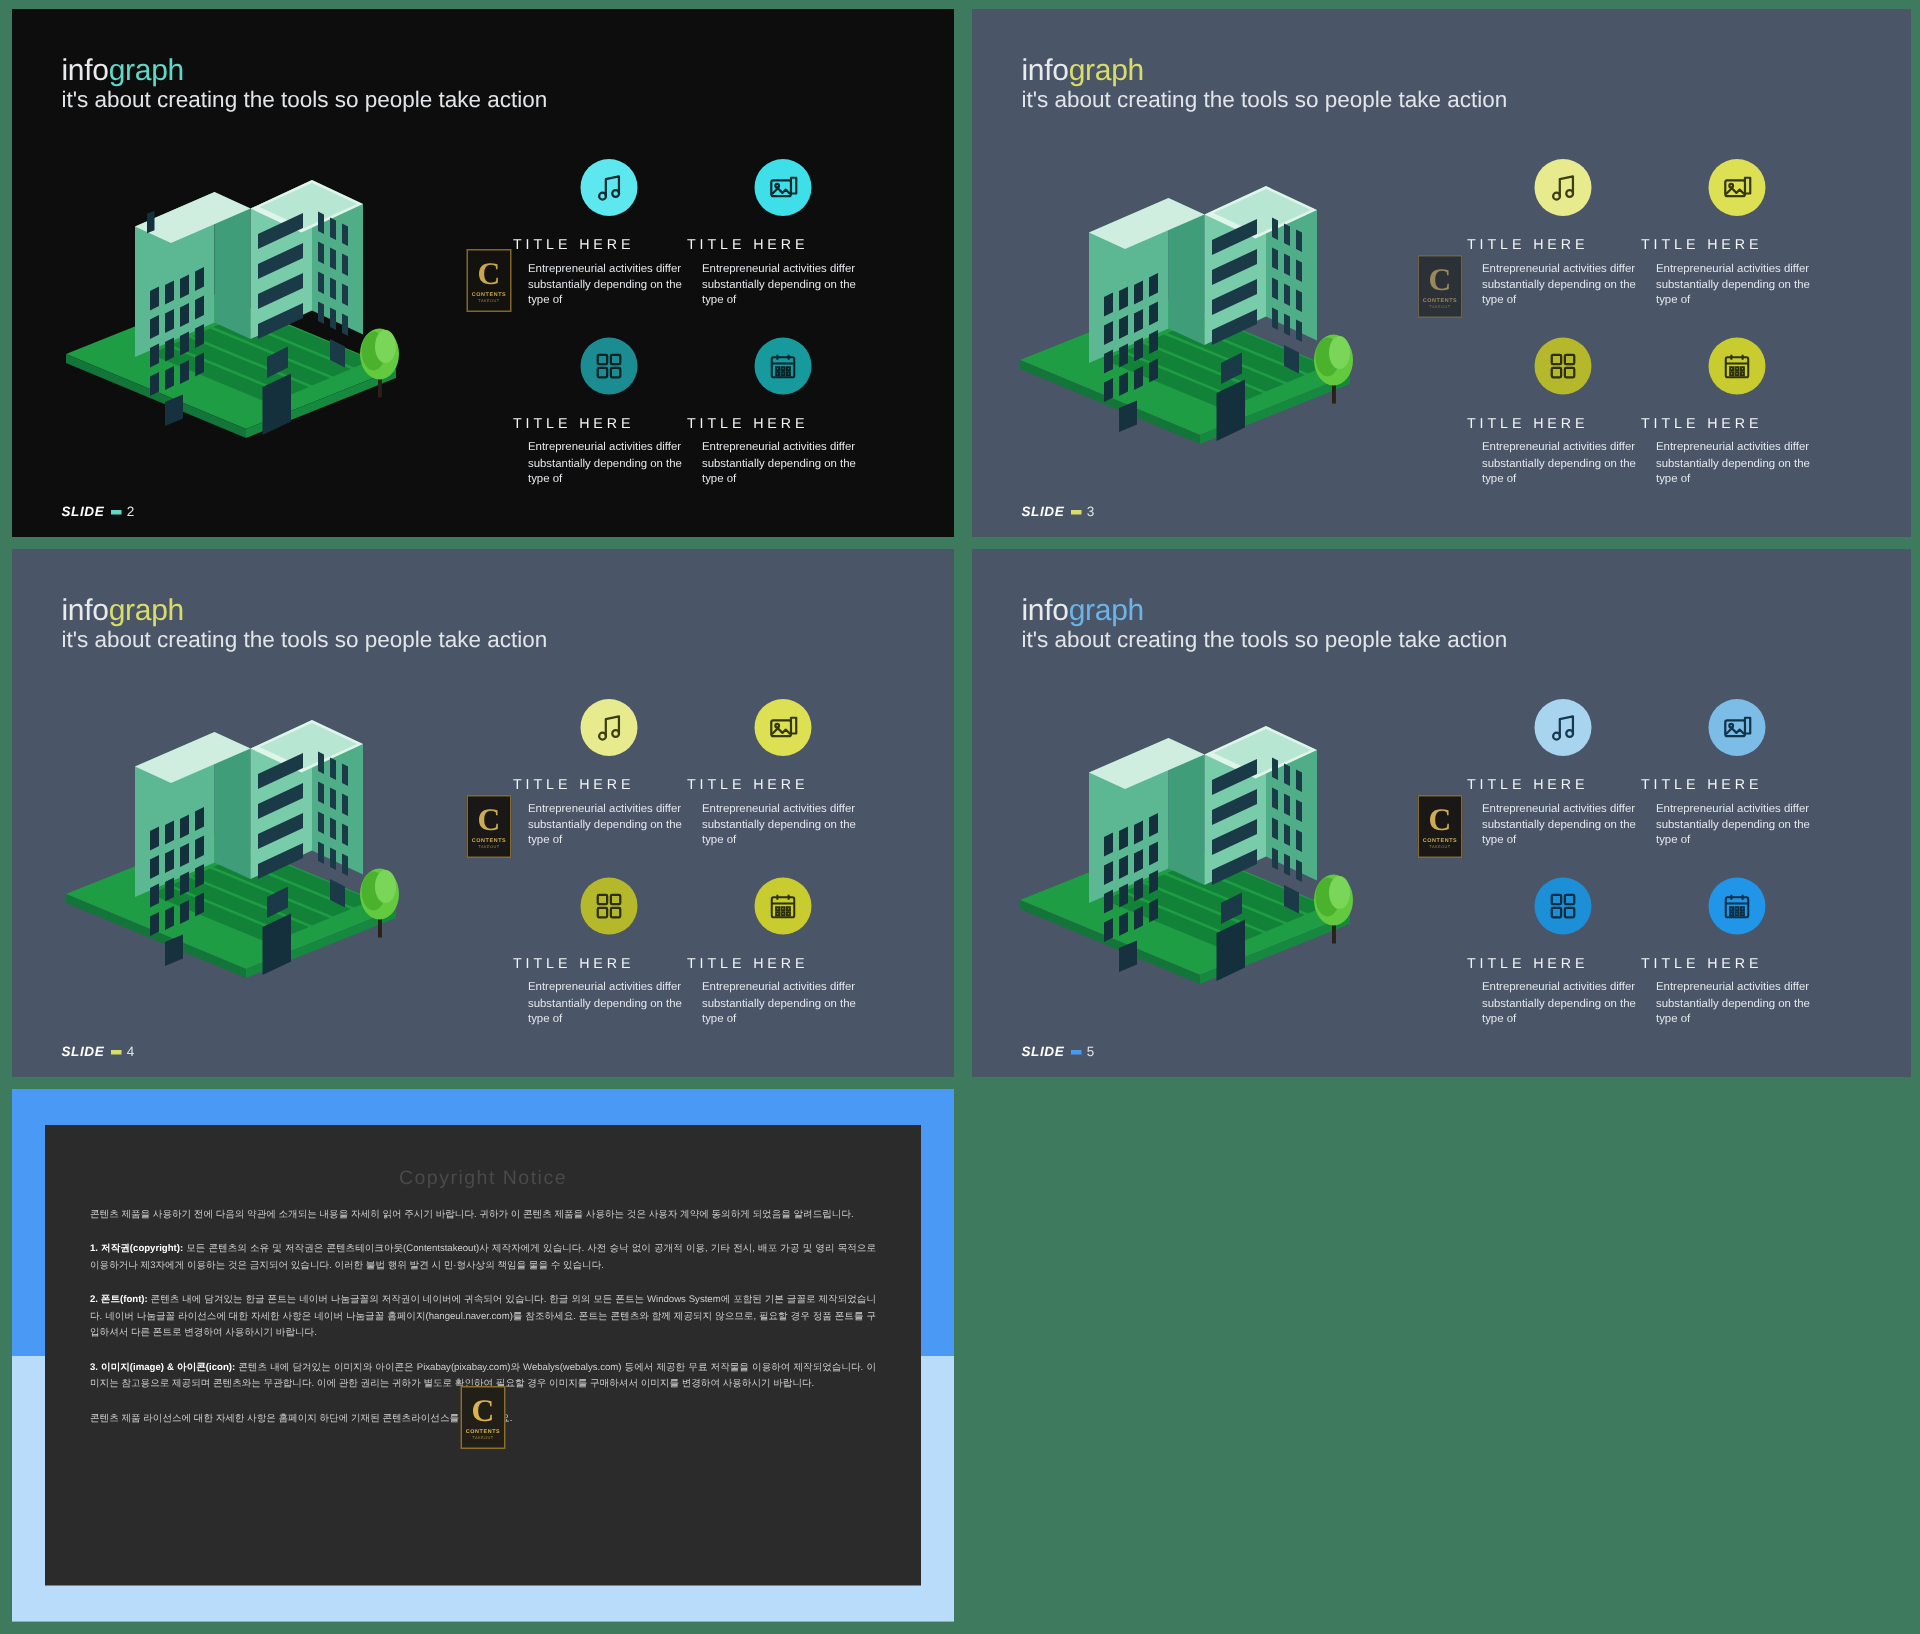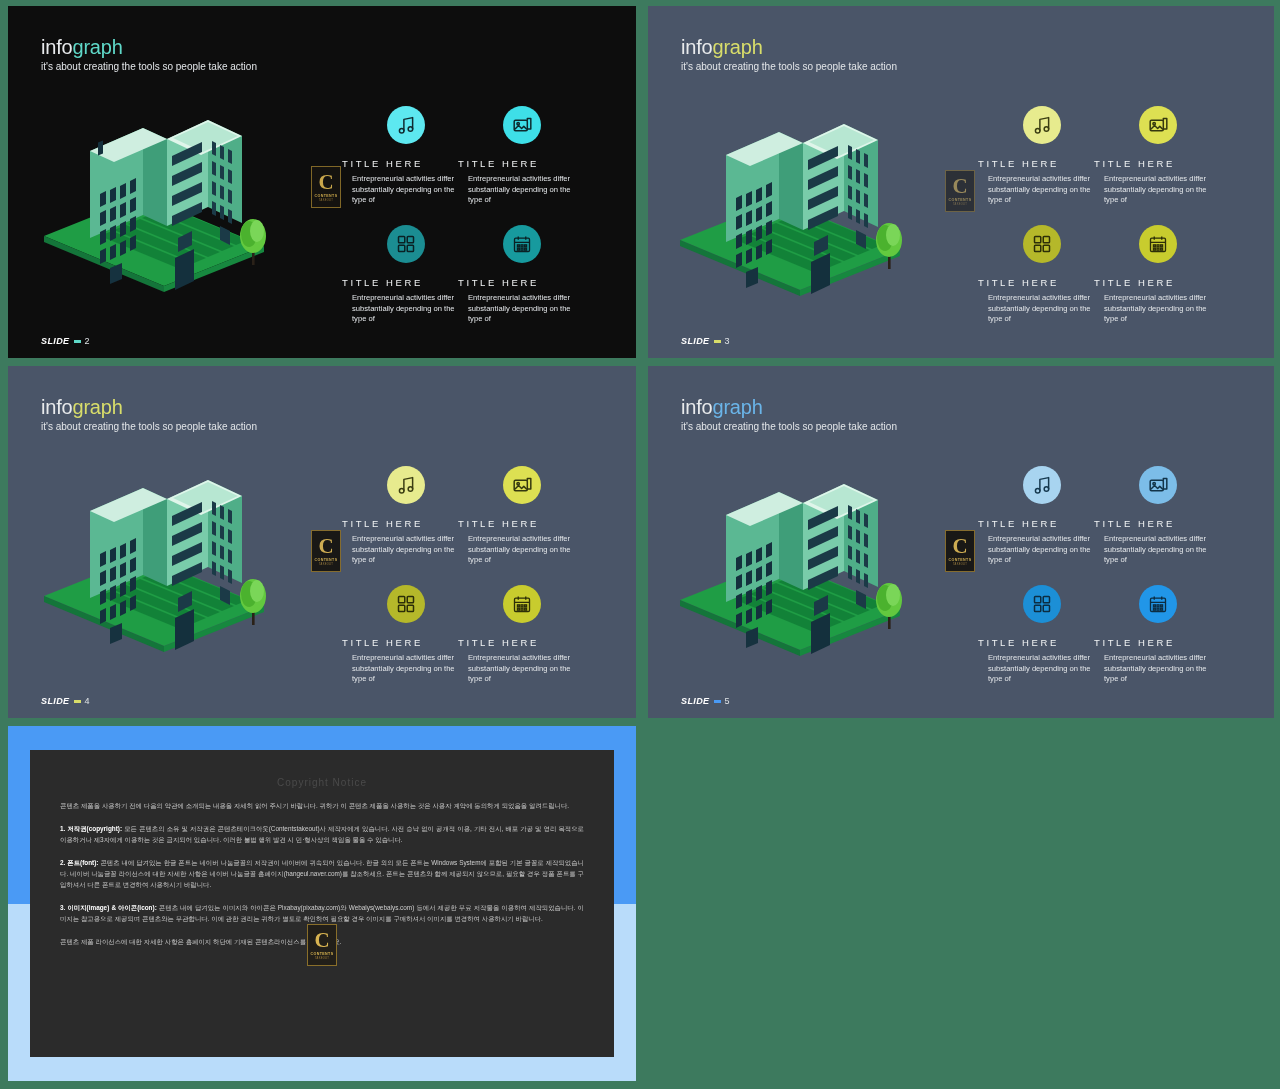--- a/index.html
+++ b/index.html
@@ -25,21 +25,21 @@
   #slide-4 { left: 8px;   top: 366px; width: 628px; height: 352px; background: #4a5568; }
   #slide-5 { left: 648px; top: 366px; width: 626px; height: 352px; background: #4a5568; }
 
   
   .hdr { position: absolute; left: 33px; top: 30px; }
   .brand { font-size: 20px; line-height: 22px; font-weight: 400; letter-spacing: -0.2px; }
   .brand .b1 { color: #e8eaec; }
   .brand .b2 { color: #5fd8c8; }
   #slide-3 .brand .b2, #slide-4 .brand .b2 { color: #d8dd6a; }
   #slide-5 .brand .b2 { color: #6ab4e8; }
-  .tagline { font-size: 10px; color: #e2e5e8; margin-top: 2px; line-height: 13px; }
+  .tagline { font-size: 15px; color: #e2e5e8; margin-top: 2px; line-height: 13px; }
 
   
   .building-wrap { position: absolute; left: 22px; top: 92px; width: 268px; height: 215px; }
   .building-wrap svg { display: block; width: 100%; height: 100%; }
 
   
   .wm {
     position: absolute;
     width: 30px; height: 42px;
     border: 1px solid #8a6f2a;
@@ -108,21 +108,21 @@
     background: #b9dcfa;
   }
   .doc {
     position: absolute; left: 22px; top: 24px;
     width: 584px; height: 307px;
     background: #2b2b2b;
     padding: 24px 30px;
     z-index: 2;
   }
   .doc-title { text-align: center; color: #ffffff; font-size: 13px; font-weight: 700; }
-  .doc-sub { text-align: center; color: #4a4a4a; font-size: 10px; margin-top: 3px; letter-spacing: 1px; }
+  .doc-sub { text-align: center; color: #4a4a4a; font-size: 13px; margin-top: 3px; letter-spacing: 1px; }
   .doc-p {
     color: #cfcfcf; font-size: 6.4px; line-height: 11px;
     margin-top: 12px; text-align: justify;
   }
   .doc-p b { color: #ffffff; }
   .doc-wm {
     position: absolute; left: 50%; top: 174px; transform: translateX(-50%);
     width: 30px; height: 42px;
     border: 1px solid #8a6f2a; background: #221f19;
     display: flex; flex-direction: column; align-items: center; justify-content: center;

